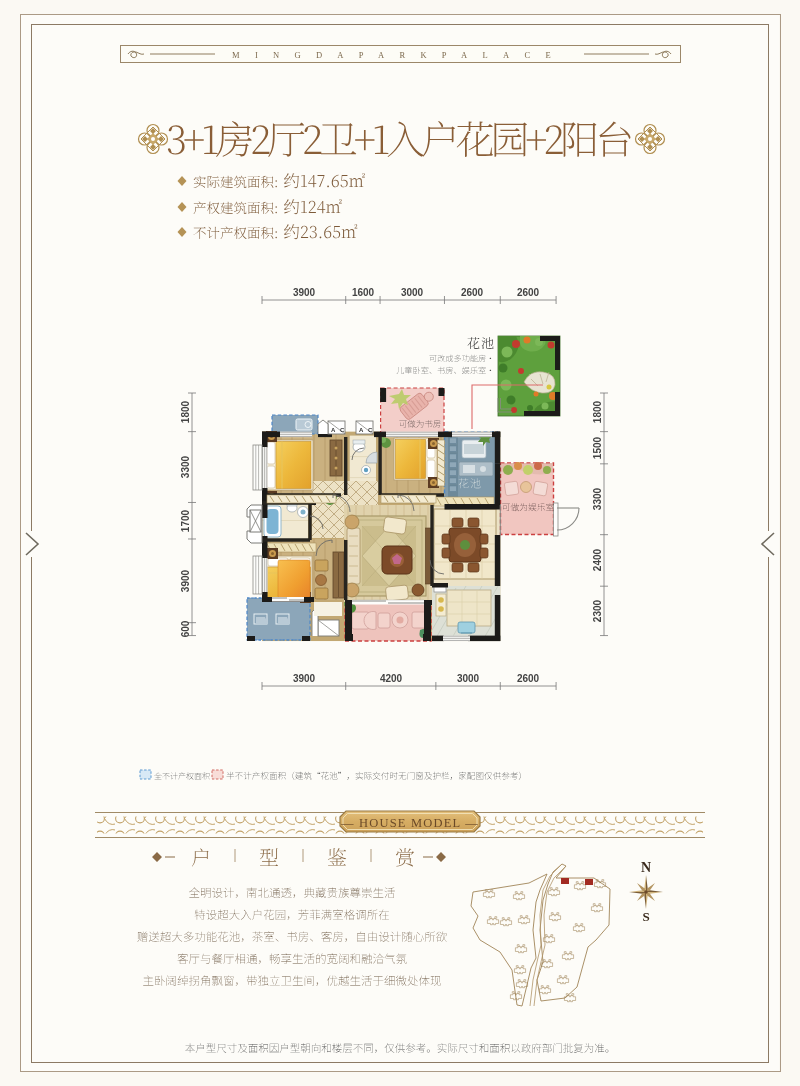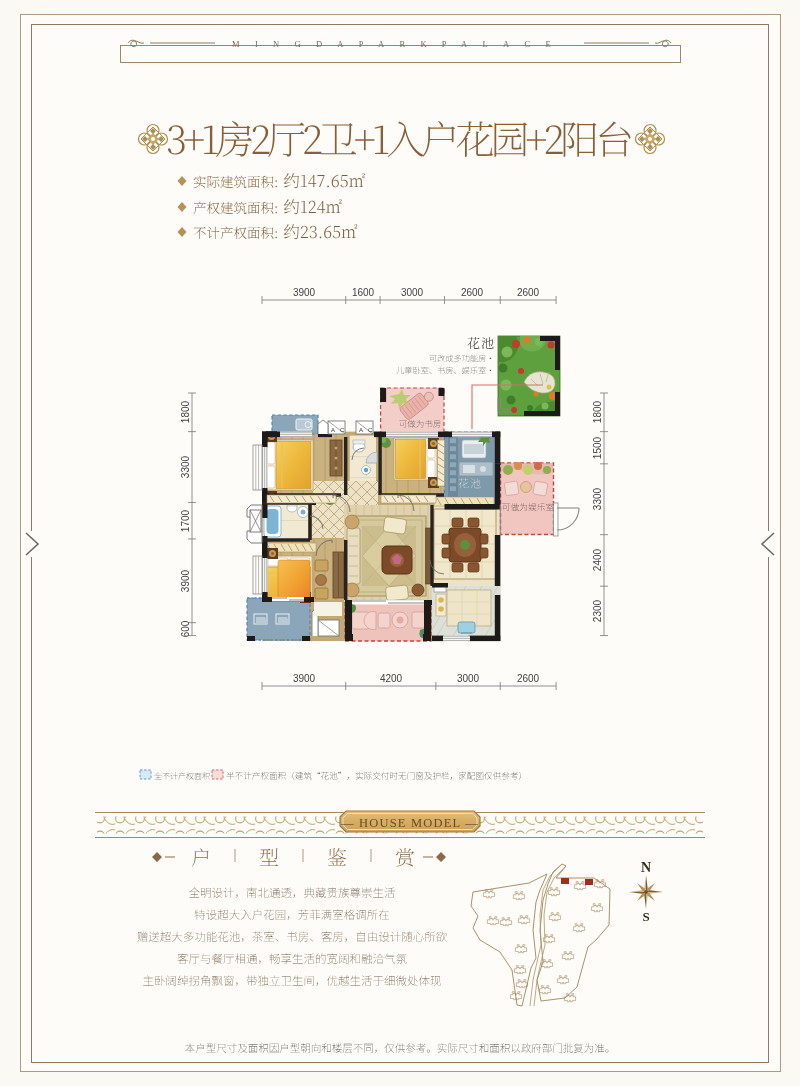--- a/index.html
+++ b/index.html
@@ -194,21 +194,21 @@
 <div class="abs" style="left:24px;top:531px;width:18px;height:26px;background:#fdfcf8;"><svg width="18" height="26">
       <path d="M2 2l12 11L2 24" stroke="#6f6a5e" stroke-width="1.6" fill="none"></path>
     </svg></div>
 
 <div class="abs" style="left:758px;top:531px;width:18px;height:26px;background:#fdfcf8;"><svg width="18" height="26">
       <path d="M16 2L4 13l12 11" stroke="#6f6a5e" stroke-width="1.6" fill="none"></path>
     </svg></div>
 
 <div class="abs" style="left:120px;top:45px;width:559px;height:16px;border:1px solid #9b8769;background:#fdfcf6;"></div>
 
-<div class="abs" style="left:120px;top:34px;width:471px;height:18px;">
+<div class="abs" style="left:120px;top:45px;width:471px;height:18px;">
 <svg width="559" height="18" viewBox="0 0 559 18">
 <g stroke="#8f7c5e" stroke-width="1" fill="none">
 <path d="M8 9c2-3 6-4 8-1s-1 6-4 4 0-6 4-5c3 1 5 3 8 2"></path>
 <path d="M551 9c-2-3-6-4-8-1s1 6 4 4 0-6-4-5c-3 1-5 3-8 2"></path>
 <path d="M30 9h65M464 9h65" stroke-width="1.2"></path>
 </g>
 <text x="279" y="12.5" text-anchor="middle" font-size="8.5" letter-spacing="15.3" fill="#7d6a4e" font-family="Liberation Serif,serif">MINGDAPARKPALACE</text>
     </svg></div>
 
 <div class="abs" style="left:0;top:108px;width:800px;height:60px;"><svg width="800" height="60" viewBox="0 108 800 60">
@@ -306,21 +306,21 @@
         <use href="#g42" x="0"></use>
         <use href="#g26" x="1000"></use>
         <use href="#g22" x="1544"></use>
         <use href="#g45" x="2086"></use>
         <use href="#g46" x="2409"></use>
         <use href="#g47" x="2953"></use>
         <use href="#g48" x="3497"></use>
       </g>
     </svg></div>
 
-<div class="abs" style="left:150px;top:270px;width:500px;height:430px;"><svg width="500" height="430" viewBox="150 270 500 430">
+<div class="abs" style="left:150px;top:270px;width:500px;height:430px;font-weight:bold;"><svg width="500" height="430" viewBox="150 270 500 430">
 <defs>
         <linearGradient id="bedg" x1="0" y1="0" x2="1" y2="1">
           <stop offset="0" stop-color="#f4cf5e"></stop>
           <stop offset="0.5" stop-color="#edb83c"></stop>
           <stop offset="1" stop-color="#e2a12c"></stop>
         </linearGradient>
         <linearGradient id="quilt" x1="0" y1="0" x2="1" y2="1">
           <stop offset="0" stop-color="#f8c050"></stop>
           <stop offset="0.6" stop-color="#f09f30"></stop>
           <stop offset="1" stop-color="#e8832a"></stop>

